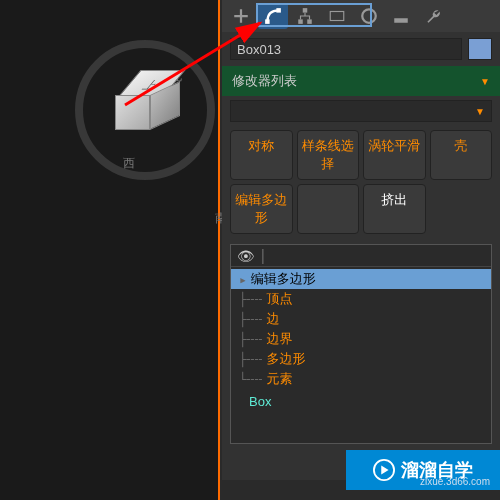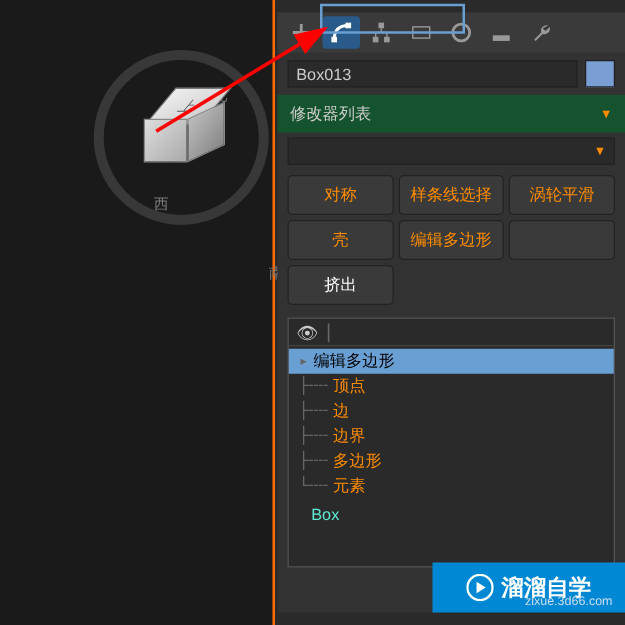--- a/index.html
+++ b/index.html
@@ -9,33 +9,33 @@
 .viewcube-ring{position:absolute;left:0;top:0;width:140px;height:140px;border:8px solid #555;border-radius:50%;opacity:0.5}
 .viewcube{position:absolute;left:35px;top:30px;width:60px;height:60px}
 .cube-face{position:absolute;background:linear-gradient(135deg,#ddd,#aaa);border:1px solid #888;font-size:11px;color:#555;display:flex;align-items:center;justify-content:center}
 .cube-top{width:45px;height:30px;transform:skewX(-40deg);left:18px;top:0;background:linear-gradient(135deg,#eee,#ccc)}
 .cube-front{width:35px;height:35px;left:5px;top:25px}
 .cube-side{width:30px;height:35px;left:40px;top:25px;transform:skewY(-25deg);transform-origin:left;background:linear-gradient(135deg,#bbb,#888)}
 .compass{position:absolute;font-size:12px;color:#777}
 .compass.n{left:95px;top:28px}
 .compass.s{left:140px;top:170px}
 .compass.w{left:48px;top:115px}
-.panel{position:absolute;left:222px;top:10px;width:278px;height:480px;background:#323232}
+.panel{position:absolute;left:222px;top:0;width:278px;height:480px;background:#323232}
 .toolbar{height:32px;background:#3a3a3a;display:flex;align-items:center;padding:0 4px;gap:2px}
 .tool-btn{width:30px;height:26px;display:flex;align-items:center;justify-content:center;cursor:pointer;color:#999;border-radius:3px}
 .tool-btn.active{background:#2a5a8a;color:#fff}
 .tool-btn svg{width:18px;height:18px}
 .sel-box{width:116px;height:24px;border:2px solid #6a9fd4;position:absolute;left:256px;top:3px;pointer-events:none}
 .name-row{display:flex;align-items:center;padding:6px 8px;gap:6px}
 .name-field{flex:1;background:#2a2a2a;border:1px solid #222;color:#ccc;font-size:13px;padding:3px 6px;height:22px}
 .color-swatch{width:24px;height:22px;background:#7a9fd4;border:1px solid #222;cursor:pointer}
 .section-header{background:#14532d;color:#ccc;font-size:13px;padding:6px 10px;display:flex;align-items:center;justify-content:space-between;cursor:pointer}
 .section-header .chev{color:#ff8c00;font-size:10px}
 .modifier-dropdown{margin:4px 8px;background:#2a2a2a;border:1px solid #222;color:#999;font-size:12px;padding:4px 6px;height:22px;display:flex;align-items:center;justify-content:space-between;cursor:pointer}
-.btn-grid{display:grid;grid-template-columns:1fr 1fr 1fr;gap:4px;padding:4px 8px}
+.btn-grid{display:grid;grid-template-columns:1fr 1fr 1fr 1fr;gap:4px;padding:4px 8px}
 .mod-btn{background:#3a3a3a;border:1px solid #222;color:#ff8c00;font-size:13px;padding:6px 4px;text-align:center;border-radius:4px;cursor:pointer}
 .mod-btn.dim{color:#ffffff}
 .stack-box{margin:6px 8px;border:1px solid #555;background:#2a2a2a;height:200px;position:relative}
 .stack-header{height:22px;display:flex;align-items:center;padding:0 6px;gap:6px;border-bottom:1px solid #444}
 .eye-icon{color:#ccc;font-size:14px}
 .stack-list{padding:2px 0}
 .stack-item{display:flex;align-items:center;font-size:13px;padding:1px 8px;color:#ff8c00;cursor:pointer}
 .stack-item.selected{background:#6a9fd4;color:#000}
 .stack-item.base{color:#5eead4;padding-left:18px;margin-top:4px}
 .tree-line{color:#666;font-family:monospace;margin-right:4px}

